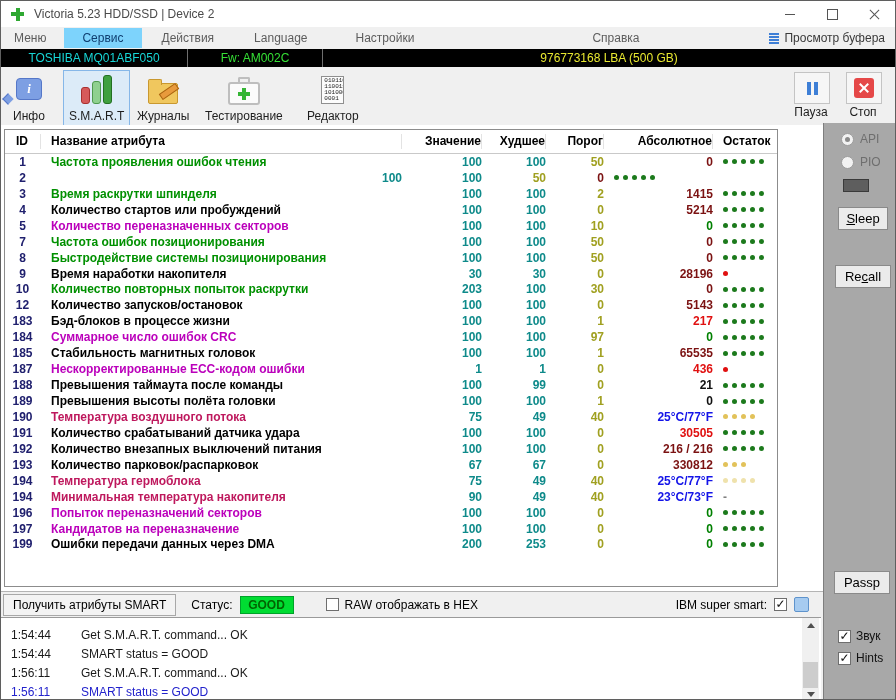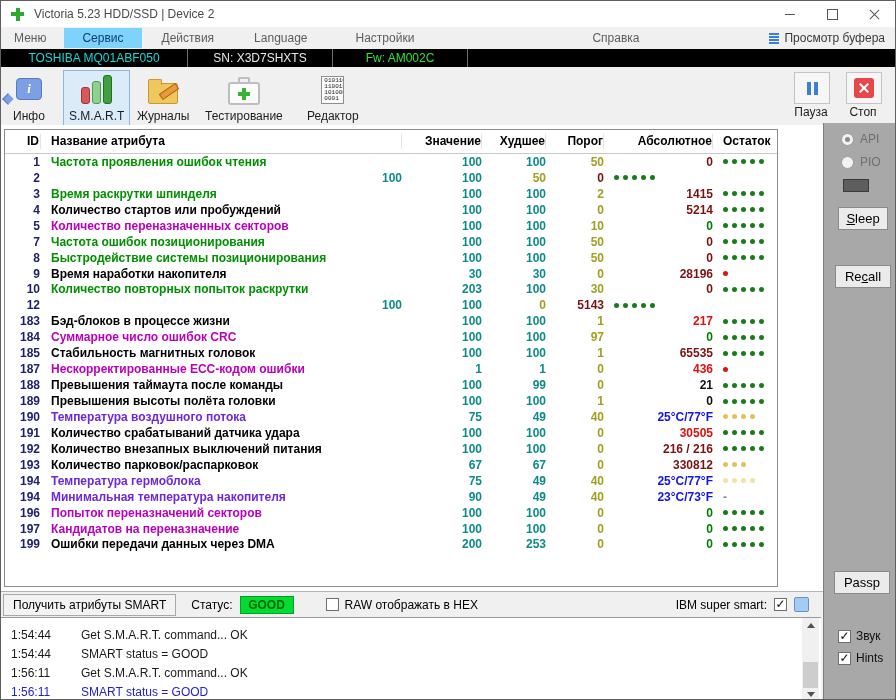--- a/index.html
+++ b/index.html
@@ -70,30 +70,30 @@
   .stop-glyph span:first-child{transform:rotate(45deg);}
   .stop-glyph span:last-child{transform:rotate(-45deg);}
   .sq-label{position:absolute;font-size:12px;color:#1d1d1d;text-align:center;width:48px;}
   
   .main{position:absolute;left:0;top:124px;width:822px;height:466px;background:#fff;}
   .grid{position:absolute;left:3px;top:4px;width:774px;height:458px;border:1px solid #8C8C8C;box-sizing:border-box;}
   .thead,.trow{display:grid;grid-template-columns:36px 361px 80px 64px 58px 109px 1fr;align-items:center;font-size:12px;font-weight:bold;}
   .thead{height:23px;border-bottom:1px solid #C9C9C9;color:#000;}
   .thead .cell{border-right:1px solid #E3E3E3;height:15px;line-height:15px;}
   .thead .cell:last-child{border-right:none;}
-  .cell-id{text-align:right;padding-right:1px;}
+  .cell-id{text-align:center;padding-right:1px;}
   .cell-name{padding-left:10px;text-align:left;}
   .cell-num{text-align:right;}
   .cell-health{padding-left:10px;display:flex;align-items:center;gap:4px;}
   .tbody{position:absolute;left:0;top:24px;right:0;}
   .trow{height:15.95px;}
   .trow .cell-id{color:#20206E;}
   .dot{width:5px;height:5px;border-radius:50%;flex:0 0 auto;}
   .dash{color:#808080;font-weight:bold;}
-  .nc-green{color:#009000}.nc-magenta{color:#BB00BB}.nc-blue{color:#6d28d9}.nc-black{color:#000}
+  .nc-green{color:#009000}.nc-magenta{color:#BB00BB}.nc-blue{color:#be185d}.nc-black{color:#000}
   .c-teal{color:#0E8A8A}.c-olive{color:#A0A020}
   .ac-maroon{color:#7B1212}.ac-red{color:#E01010}.ac-green{color:#008000}.ac-blue{color:#1414E8}.ac-black{color:#101010}
   
   .statusbar{position:absolute;left:0;top:590px;width:822px;height:26px;background:#F0F0F0;border-top:1px solid #B4B4B4;display:flex;align-items:center;font-size:12px;color:#000;box-sizing:border-box;}
   .flat-btn{margin-left:2px;padding:3px 9px;background:#F3F3F3;border:1px solid #A8A8A8;}
   .status-lbl{margin-left:15px;}
   .good-badge{margin-left:7px;width:52px;height:16px;line-height:16px;text-align:center;font-weight:bold;}
   .cb{width:13px;height:13px;background:#fff;border:1px solid #6E6E6E;box-sizing:border-box;font-size:12px;line-height:11px;text-align:center;color:#111;flex:0 0 auto;}
   .raw-group{display:flex;align-items:center;margin-left:32px;gap:6px;}
   .ibm-group{display:flex;align-items:center;margin-left:auto;margin-right:14px;gap:7px;}
@@ -160,22 +160,22 @@
             <span></span>
             <span></span>
           </span>
         <span>Просмотр буфера</span>
       </div>
     </div>
   </div>
 
   <div class="devicebar">
     <div class="seg seg-model">TOSHIBA MQ01ABF050</div>
-    <div class="seg seg-serial">SN: X3D7SHXTS</div>
     <div class="seg seg-fw">Fw: AM002C</div>
+    <div class="seg seg-cap">976773168 LBA (500 GB)</div>
   </div>
 
   <div class="toolbar">
     <div class="tool-btn" style="left:4px">
       <span class="icon-box">
           <span>
             <span class="info-bubble">i</span>
             <span class="info-tail"></span>
           </span>
         </span>
@@ -374,20 +374,21 @@
             <div class="cell cell-health">
               <span class="dot" style="background: rgb(28, 122, 28);"></span>
               <span class="dot" style="background: rgb(28, 122, 28);"></span>
               <span class="dot" style="background: rgb(28, 122, 28);"></span>
               <span class="dot" style="background: rgb(28, 122, 28);"></span>
               <span class="dot" style="background: rgb(28, 122, 28);"></span>
             </div>
           </div>
           <div class="trow">
             <div class="cell cell-id">12</div>
+            <div class="cell cell-name nc-black">Количество запусков/остановок</div>
             <div class="cell cell-num c-teal">100</div>
             <div class="cell cell-num c-teal">100</div>
             <div class="cell cell-num c-olive">0</div>
             <div class="cell cell-num ac-maroon">5143</div>
             <div class="cell cell-health">
               <span class="dot" style="background: rgb(28, 122, 28);"></span>
               <span class="dot" style="background: rgb(28, 122, 28);"></span>
               <span class="dot" style="background: rgb(28, 122, 28);"></span>
               <span class="dot" style="background: rgb(28, 122, 28);"></span>
               <span class="dot" style="background: rgb(28, 122, 28);"></span>

